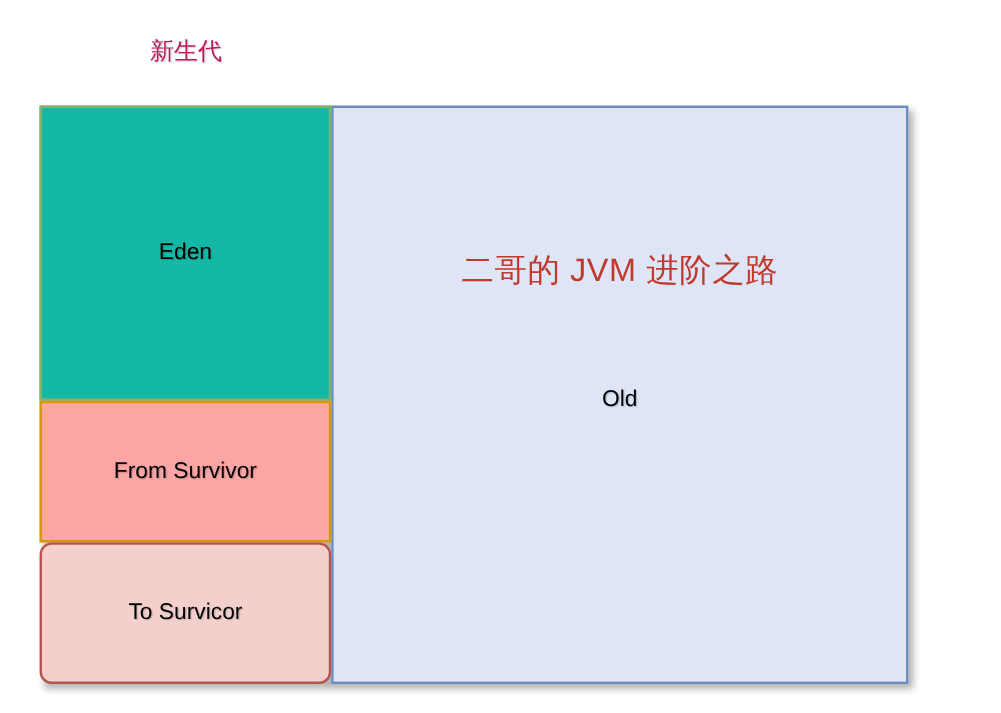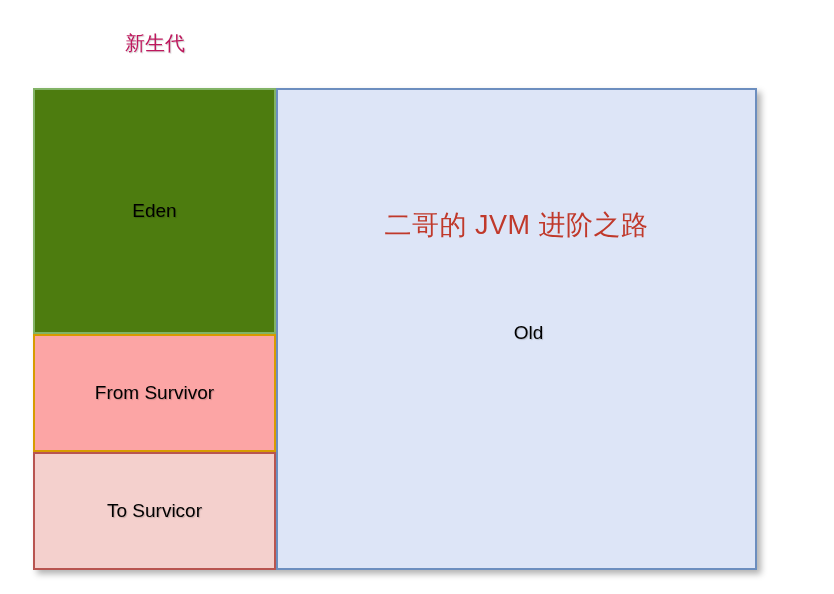--- a/index.html
+++ b/index.html
@@ -74,57 +74,58 @@
     filter: blur(3px);
     z-index: 0;
   }
 
   
   #box-eden {
     left: 33px;
     top: 88px;
     width: 243px;
     height: 246px;
-    background: #4d7c0f;
+    background: #14b8a6;
     border-color: #82b366;
     z-index: 2;
   }
   #box-from-survivor {
     left: 33px;
     top: 334px;
     width: 243px;
     height: 118px;
     background: #fca5a5;
     border-color: #d79b00;
     z-index: 3;
   }
   #box-to-survivor {
     left: 33px;
     top: 452px;
     width: 243px;
     height: 118px;
     background: #f4d0cd;
     border-color: #b85450;
     z-index: 3;
+    border-radius: 10px;
   }
 
   
   #box-old {
     left: 276px;
     top: 88px;
     width: 481px;
     height: 482px;
     background: #dde5f7;
     border-color: #6c8ebf;
     z-index: 1;
     display: block;
   }
   #old-label {
     position: absolute;
-    left: 12px;
+    left: 0;
     top: 232px;
     width: 100%;
     text-align: center;
     font-size: 19px;
     line-height: 22px;
     color: #000000;
     white-space: nowrap;
     text-shadow: 1px 1px 1px rgba(0,0,0,0.18);
   }
   #watermark {

